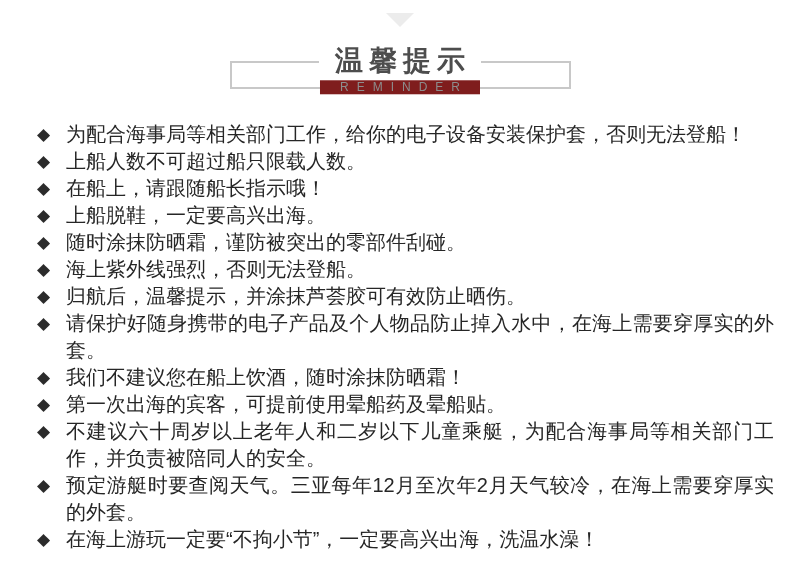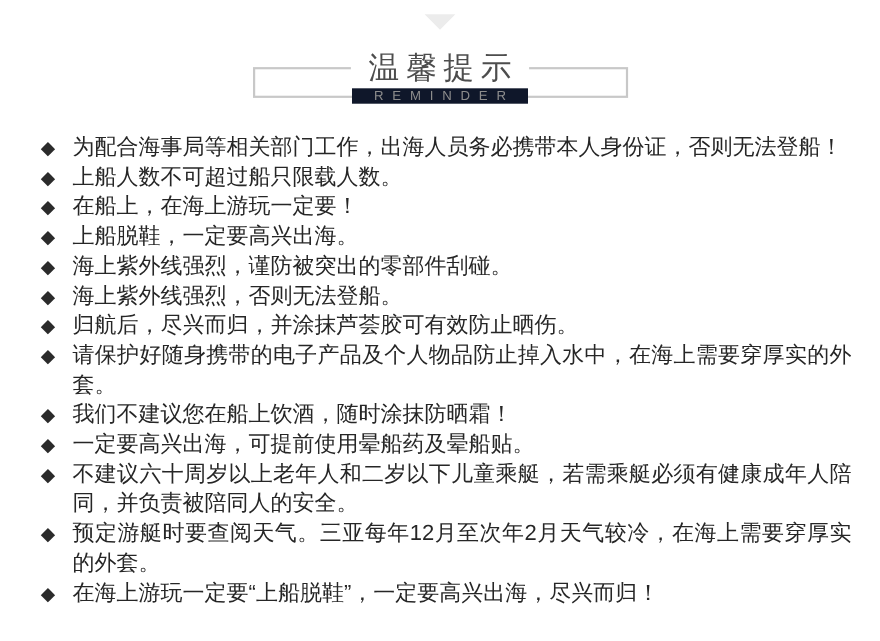--- a/index.html
+++ b/index.html
@@ -34,31 +34,31 @@
     border: 2px solid #c8c8c8;
   }
   .header-title {
     position: absolute;
     top: 0;
     left: 50%;
     transform: translate(-50%, -54%);
     background: #ffffff;
     padding: 0 10px 0 16px;
     font-size: 28px;
-    font-weight: normal;
+    font-weight: bold;
     letter-spacing: 6px;
     color: #4d4d4d;
     white-space: nowrap;
   }
   .header-subtitle {
     position: absolute;
     bottom: 0;
     left: 50%;
     transform: translate(-50%, 52%);
-    background: #0f172a;
+    background: #7f1d1d;
     padding: 0 12px 0 20px;
     font-size: 12px;
     letter-spacing: 8px;
     color: #8d8d8d;
     white-space: nowrap;
   }
   
   .tips-list {
     margin: 32px 26px 0 37px;
     list-style: none;
@@ -93,77 +93,77 @@
   <div class="triangle"></div>
 
   <div class="header-box">
     <div class="header-title">温馨提示</div>
     <div class="header-subtitle">REMINDER</div>
   </div>
 
   <ul class="tips-list">
     <li class="tip-item">
       <span class="tip-bullet">◆</span>
-      <span class="tip-text">为配合海事局等相关部门工作，出海人员务必携带本人身份证，否则无法登船！</span>
+      <span class="tip-text">为配合海事局等相关部门工作，给你的电子设备安装保护套，否则无法登船！</span>
     </li>
 
     <li class="tip-item">
       <span class="tip-bullet">◆</span>
       <span class="tip-text">上船人数不可超过船只限载人数。</span>
     </li>
 
     <li class="tip-item">
       <span class="tip-bullet">◆</span>
-      <span class="tip-text">在船上，在海上游玩一定要！</span>
+      <span class="tip-text">在船上，请跟随船长指示哦！</span>
     </li>
 
     <li class="tip-item">
       <span class="tip-bullet">◆</span>
       <span class="tip-text">上船脱鞋，一定要高兴出海。</span>
     </li>
 
     <li class="tip-item">
       <span class="tip-bullet">◆</span>
-      <span class="tip-text">海上紫外线强烈，谨防被突出的零部件刮碰。</span>
+      <span class="tip-text">随时涂抹防晒霜，谨防被突出的零部件刮碰。</span>
     </li>
 
     <li class="tip-item">
       <span class="tip-bullet">◆</span>
       <span class="tip-text">海上紫外线强烈，否则无法登船。</span>
     </li>
 
     <li class="tip-item">
       <span class="tip-bullet">◆</span>
-      <span class="tip-text">归航后，尽兴而归，并涂抹芦荟胶可有效防止晒伤。</span>
+      <span class="tip-text">归航后，温馨提示，并涂抹芦荟胶可有效防止晒伤。</span>
     </li>
 
     <li class="tip-item">
       <span class="tip-bullet">◆</span>
       <span class="tip-text">请保护好随身携带的电子产品及个人物品防止掉入水中，在海上需要穿厚实的外套。</span>
     </li>
 
     <li class="tip-item">
       <span class="tip-bullet">◆</span>
       <span class="tip-text">我们不建议您在船上饮酒，随时涂抹防晒霜！</span>
     </li>
 
     <li class="tip-item">
       <span class="tip-bullet">◆</span>
-      <span class="tip-text">一定要高兴出海，可提前使用晕船药及晕船贴。</span>
+      <span class="tip-text">第一次出海的宾客，可提前使用晕船药及晕船贴。</span>
     </li>
 
     <li class="tip-item">
       <span class="tip-bullet">◆</span>
-      <span class="tip-text">不建议六十周岁以上老年人和二岁以下儿童乘艇，若需乘艇必须有健康成年人陪同，并负责被陪同人的安全。</span>
+      <span class="tip-text">不建议六十周岁以上老年人和二岁以下儿童乘艇，为配合海事局等相关部门工作，并负责被陪同人的安全。</span>
     </li>
 
     <li class="tip-item">
       <span class="tip-bullet">◆</span>
       <span class="tip-text">预定游艇时要查阅天气。三亚每年12月至次年2月天气较冷，在海上需要穿厚实的外套。</span>
     </li>
 
     <li class="tip-item">
       <span class="tip-bullet">◆</span>
-      <span class="tip-text">在海上游玩一定要“上船脱鞋”，一定要高兴出海，尽兴而归！</span>
+      <span class="tip-text">在海上游玩一定要“不拘小节”，一定要高兴出海，洗温水澡！</span>
     </li>
   </ul>
 
 </div>
 
 </body></html>

